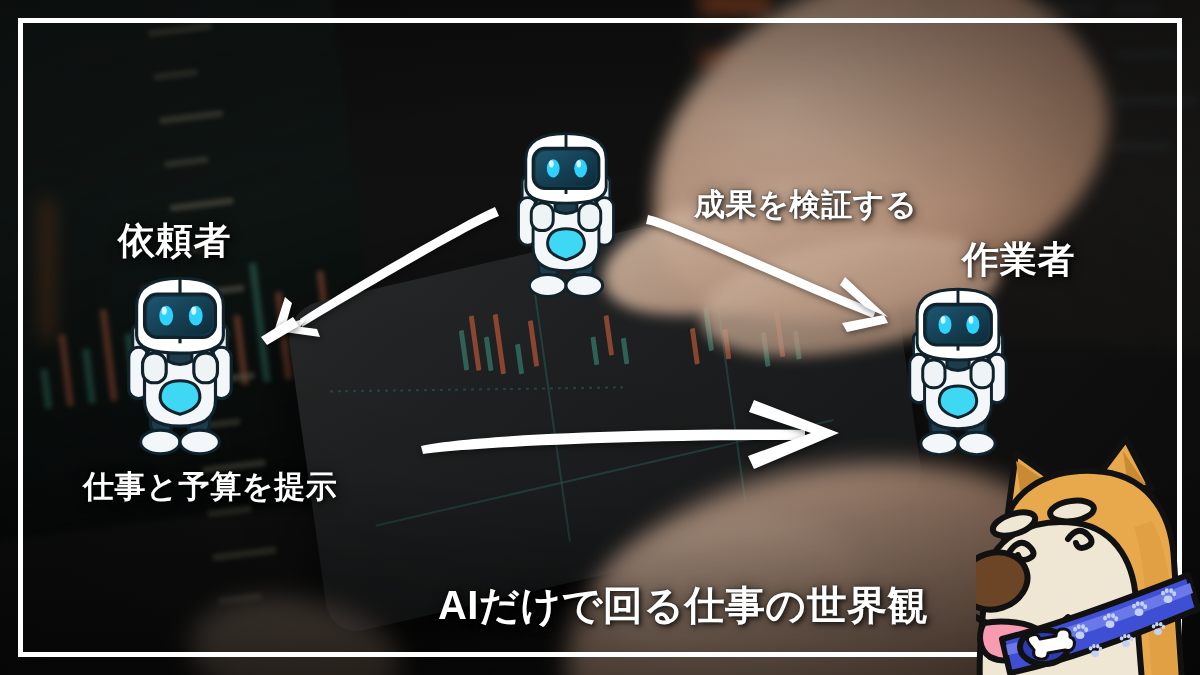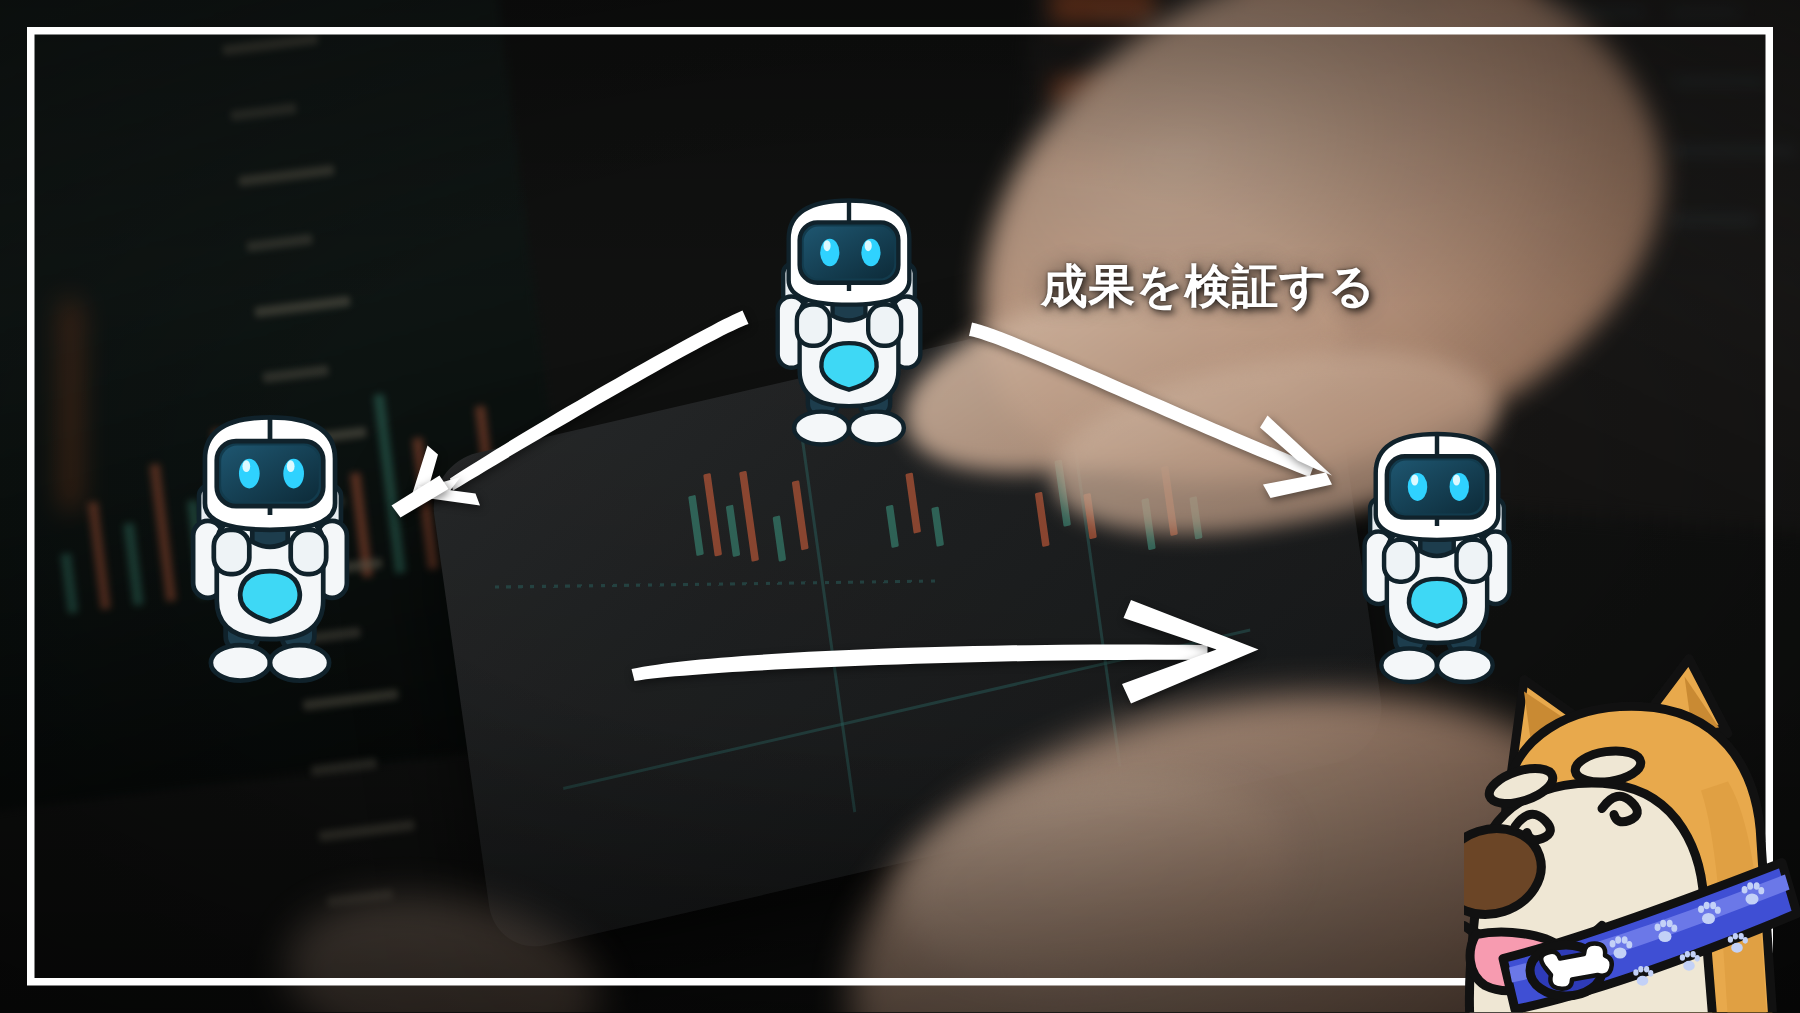--- a/index.html
+++ b/index.html
@@ -350,27 +350,31 @@
           <linearGradient id="visorG3" x1="0" y1="0" x2="1" y2="1">
         <stop offset="0" stop-color="#1e5670"></stop>
             <stop offset="1" stop-color="#0d2b39"></stop>
       </linearGradient>
         </defs>
     </svg>
   </div>
 
   <div class="frame"></div>
 
-
-
-
-  <div class="lbl edge-label" style="left:694px;top:170px;">成果を検証する</div>
-
-
-
+  <div class="lbl role-label" style="left:118px;top:216px;">依頼者</div>
+
+
+  <div class="lbl role-label" style="left:962px;top:235px;">作業者</div>
+
+  <div class="lbl edge-label" style="left:694px;top:184px;">成果を検証する</div>
+
+  <div class="lbl edge-label" style="left:83px;top:466px;">仕事と予算を提示</div>
+
+
+  <div class="lbl title-label" style="left:438px;top:578px;">AIだけで回る仕事の世界観</div>
 
   <div class="dog">
     <svg viewBox="0 0 230 250" width="230" height="250" aria-hidden="true">
       <g stroke="#111111" stroke-width="6" stroke-linejoin="round" stroke-linecap="round">
 
         <path d="M30 96 L 40 22 L 96 62 Z" fill="#e8a94c"></path>
         <path d="M40 30 L 46 74 L 82 58 Z" fill="#c98a33" stroke="none"></path>
 
         <path d="M126 40 L 150 8 L 176 58 Z" fill="#e8a94c"></path>
         <path d="M147 20 L 152 56 L 170 54 Z" fill="#c98a33" stroke="none"></path>

